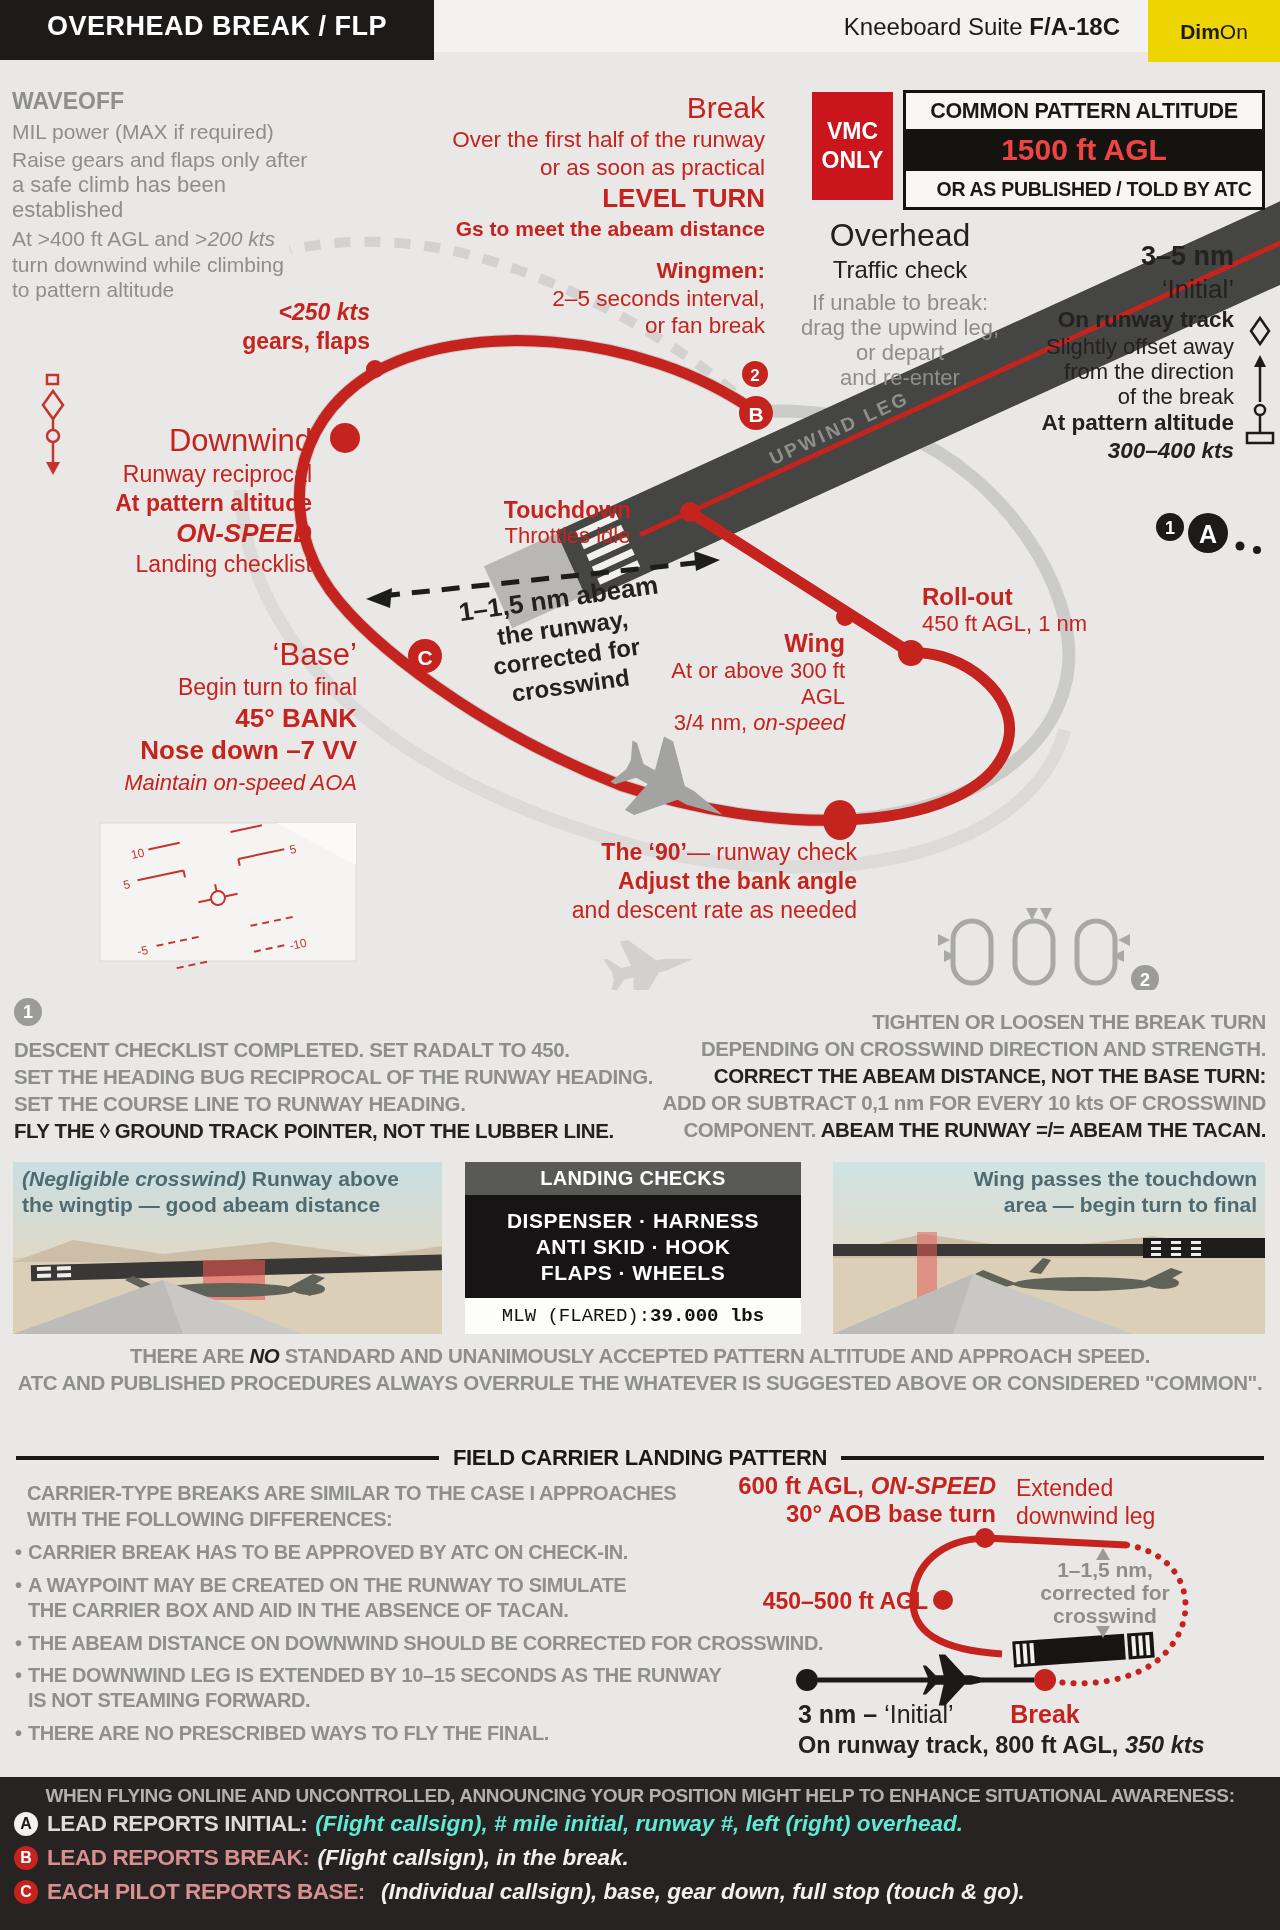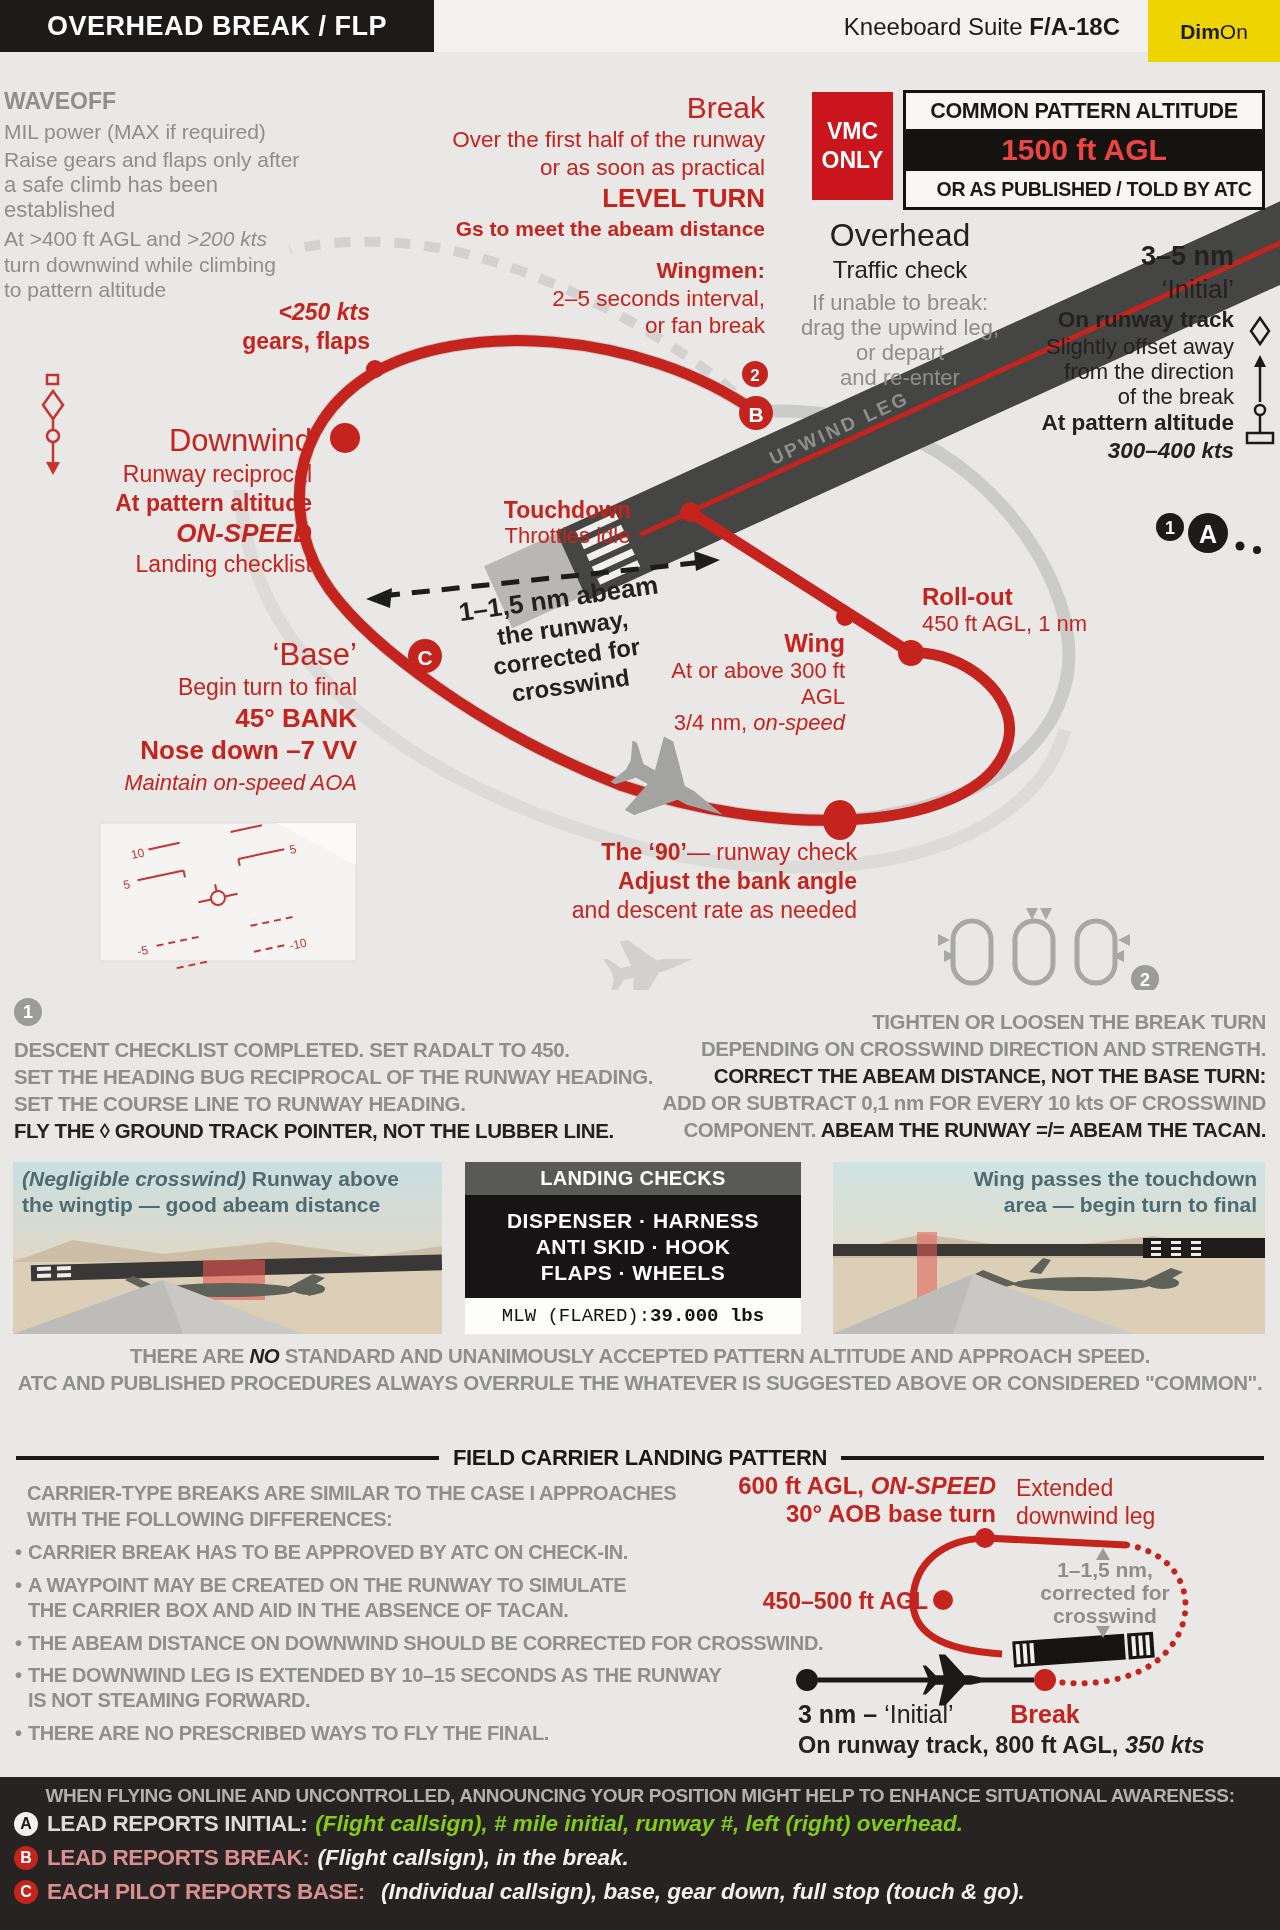--- a/index.html
+++ b/index.html
@@ -9,21 +9,21 @@
   .ln{position:absolute;white-space:nowrap;}
   .r{color:#c5231d;}
   .g{color:#8e8e8c;}
   .d{color:#24211f;}
   .b{font-weight:bold;}
   .i{font-style:italic;}
   .ra{text-align:right;}
   .ce{text-align:center;}
   .cond{font-weight:bold;letter-spacing:-0.4px;}
   .hdr-strip{left:0;top:0;width:1280px;height:52px;background:#f3f2f0;}
-  .title-box{left:0;top:0;width:434px;height:52px;background:#1d1b1a;color:#fff;
+  .title-box{left:0;top:0;width:434px;height:60px;background:#1d1b1a;color:#fff;
              font-weight:bold;font-size:27px;line-height:52px;text-align:center;letter-spacing:.5px;}
   .suite{right:160px;top:0;height:52px;line-height:54px;font-size:24px;color:#1d1b1a;}
   .dim-btn{right:0;top:0;width:132px;height:62px;background:#eed400;color:#1d1b1a;
            font-size:21px;line-height:62px;text-align:center;border:none;cursor:pointer;}
   .vmc-box{left:812px;top:92px;width:81px;height:108px;background:#c9151b;color:#fff;
            display:flex;flex-direction:column;justify-content:center;text-align:center;
            font-weight:bold;font-size:23px;line-height:29px;}
   .cpa-box{left:903px;top:90px;width:356px;height:114px;border:3px solid #141210;background:#f7f6f4;
            display:flex;flex-direction:column;}
   .cpa-h{flex:1;display:flex;align-items:center;justify-content:center;color:#1b1917;font-weight:bold;font-size:21.5px;letter-spacing:-0.3px;}
@@ -168,21 +168,21 @@
         <polygon points="1040,858 1046,870 1052,858"></polygon>
         <polygon points="1028,940 1034,952 1040,940"></polygon>
       <polygon points="1130,884 1118,890 1130,896"></polygon>
         <polygon points="1124,900 1112,906 1124,912"></polygon>
         <polygon points="1090,940 1096,952 1102,940"></polygon>
     </g>
     <circle cx="1145" cy="929" r="14" fill="#9b9b99"></circle>
     <text x="1145" y="930" fill="#fff" font-size="18" font-weight="bold" text-anchor="middle" dominant-baseline="central">2</text>
   </svg>
 
-  <div class="abs g" style="left:4px;top:86px;width:310px;">
+  <div class="abs g" style="left:12px;top:86px;width:310px;">
     <div class="b" style="font-size:23px;line-height:30px;">WAVEOFF</div>
     <div style="font-size:21px;line-height:31px;">MIL power (MAX if required)</div>
     <div style="font-size:21px;line-height:25px;">Raise gears and flaps only after</div>
     <div style="font-size:22px;line-height:25px;">a safe climb has been established</div>
     <div style="font-size:21px;line-height:27px;margin-top:3px;"><span>At &gt;400 ft AGL and &gt;</span><span class="i">200 kts</span></div>
     <div style="font-size:21px;line-height:25px;">turn downwind while climbing</div>
     <div style="font-size:21px;line-height:25px;">to pattern altitude</div>
   </div>
 
   <div class="abs r ra" style="left:395px;top:90px;width:370px;">
@@ -439,21 +439,21 @@
   <div class="abs ce r b" style="left:1000px;top:1700px;width:90px;font-size:25px;">Break</div>
   <div class="abs ln d b" style="left:798px;top:1732px;font-size:23.5px;">
     <span>On runway track, 800 ft AGL, </span><span class="i">350 kts</span>
   </div>
 
   <div class="abs footer">
     <div class="abs ce cond" style="left:0;top:8px;width:1280px;font-size:19px;color:#b3b0b0;">WHEN FLYING ONLINE AND UNCONTROLLED, ANNOUNCING YOUR POSITION MIGHT HELP TO ENHANCE SITUATIONAL AWARENESS:</div>
     <div class="f-row" style="left:14px;top:34px;">
       <div class="f-badge" style="background:#f2f1ef;color:#1c1a18;">A</div>
       <span class="cond" style="color:#dddcdc;margin-right:8px;">LEAD REPORTS INITIAL: </span>
-      <span class="b i" style="color:#84cc16;">(Flight callsign), # mile initial, runway #, left (right) overhead.</span>
+      <span class="b i" style="color:#5eead4;">(Flight callsign), # mile initial, runway #, left (right) overhead.</span>
     </div>
     <div class="f-row" style="left:14px;top:68px;">
       <div class="f-badge" style="background:#c5231d;color:#fff;">B</div>
       <span class="cond" style="color:#d98f8f;margin-right:8px;">LEAD REPORTS BREAK: </span>
       <span class="b i" style="color:#f1efef;">(Flight callsign), in the break.</span>
     </div>
     <div class="f-row" style="left:14px;top:102px;">
       <div class="f-badge" style="background:#c5231d;color:#fff;">C</div>
       <span class="cond" style="color:#d98f8f;margin-right:16px;">EACH PILOT REPORTS BASE: </span>
       <span class="b i" style="color:#f1efef;">(Individual callsign), base, gear down, full stop (touch &amp; go).</span>

